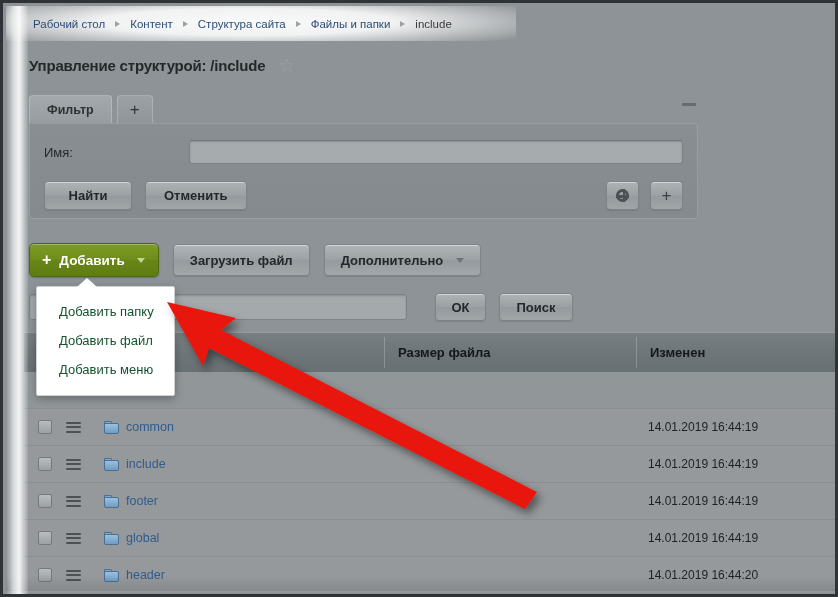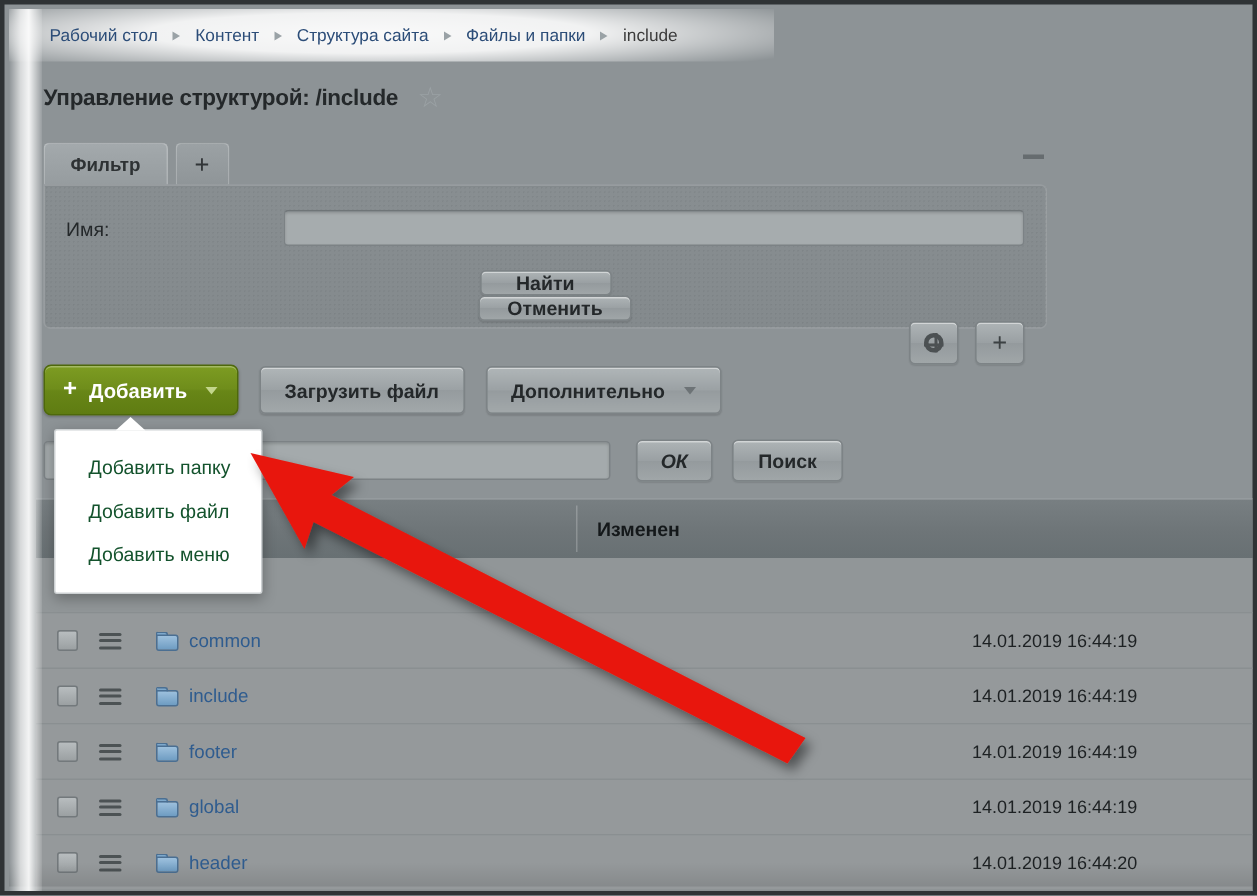--- a/index.html
+++ b/index.html
@@ -191,21 +191,20 @@
     font-size: 12px;
     color: #1c1f21;
     padding: 0 6px;
     box-sizing: border-box;
   }
   #filter-buttons-row {
     display: flex;
     align-items: center;
     margin-top: 14px;
     height: 30px;
-    flex-direction: column;
   }
   .btn {
     height: 29px;
     padding: 0 18px;
     display: inline-flex;
     align-items: center;
     justify-content: center;
     font-size: 13px;
     font-weight: bold;
     color: #24282a;
@@ -335,25 +334,24 @@
     border: 1px solid #7c8285;
     border-radius: 3px;
     box-shadow: inset 0 1px 2px rgba(0,0,0,0.17);
     outline: none;
     font-size: 12px;
     color: #1c1f21;
     padding: 0 6px;
     box-sizing: border-box;
   }
   #btn-ok {
-    margin-left: 17px;
+    margin-left: 28px;
     min-width: 51px;
     height: 28px;
     padding: 0 12px;
-    font-style: italic;
   }
   #btn-search {
     margin-left: 13px;
     min-width: 74px;
     height: 28px;
     padding: 0 12px;
   }
 
   
   #file-table {
@@ -577,20 +575,21 @@
     <input id="search-input" type="text" placeholder="" style="">
     <button id="btn-ok" class="btn">ОК</button>
     <button id="btn-search" class="btn">Поиск</button>
   </div>
 
   <div id="file-table">
     <div id="table-head">
       <div class="th c-check"></div>
       <div class="th c-menu"></div>
       <div class="th c-name"></div>
+      <div class="th c-size">Размер файла</div>
       <div class="th c-mod">Изменен</div>
     </div>
 
     <div class="tr spacer"></div>
 
     <div class="tr">
       <div class="td c-check">
         <span class="cbox"></span>
       </div>
       <div class="td c-menu">

